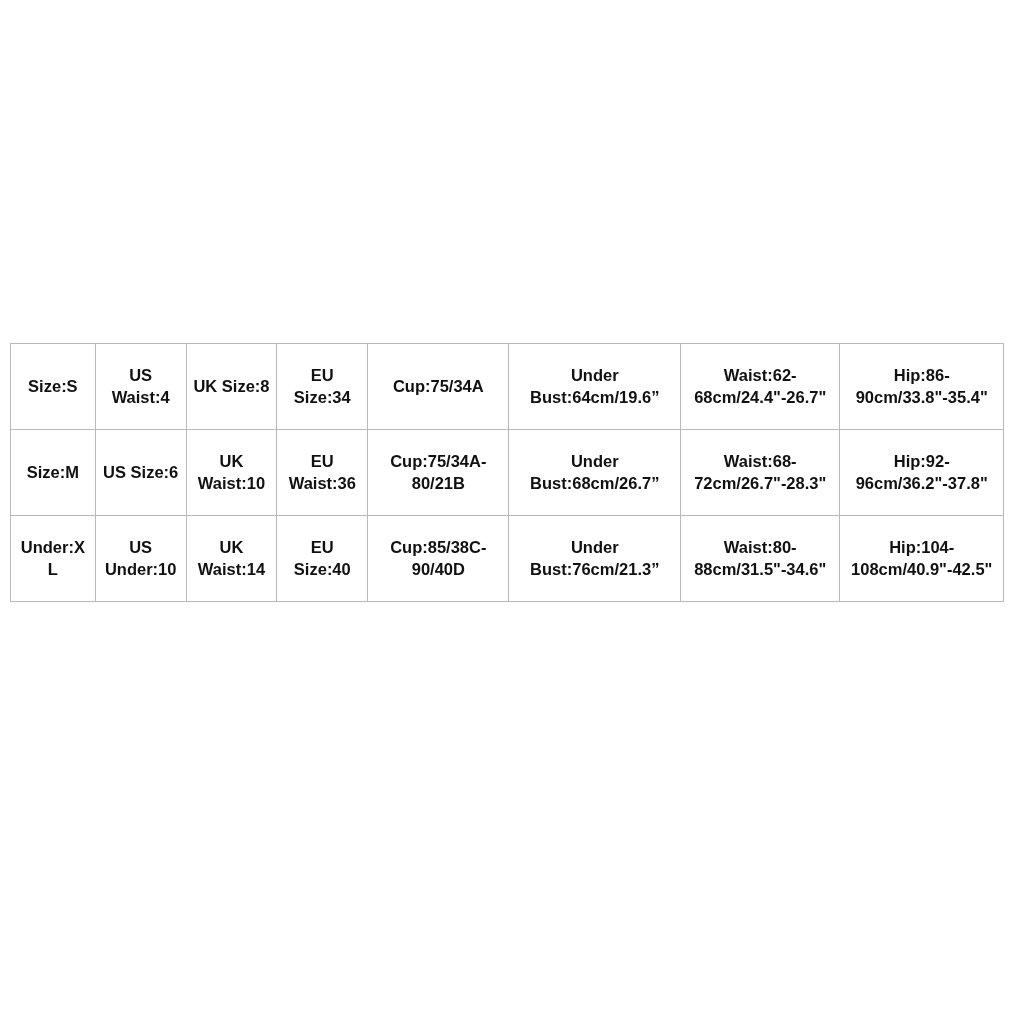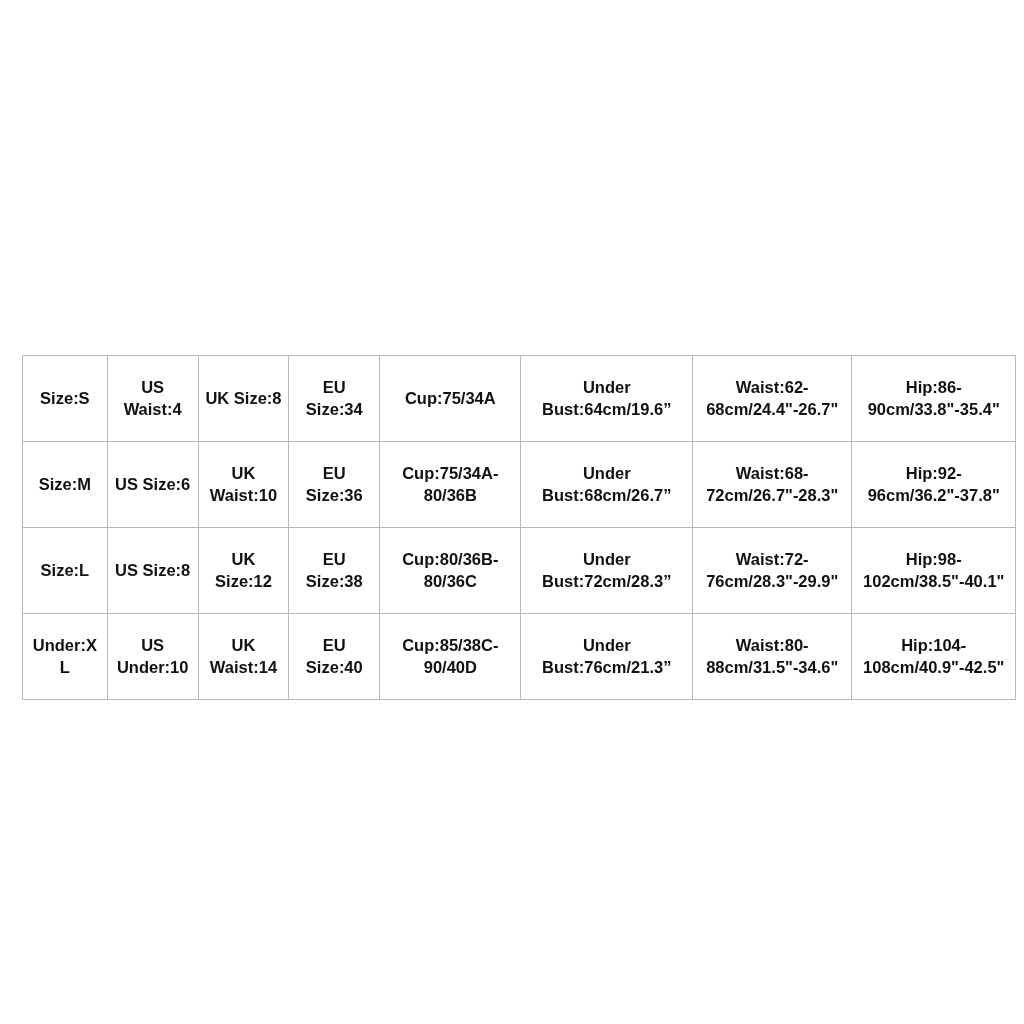--- a/index.html
+++ b/index.html
@@ -22,21 +22,21 @@
   .size-chart-wrap {
     position: absolute;
     left: 10px;
     top: 343px;
     width: 1004px;
   }
   table.size-chart {
     border-collapse: collapse;
     table-layout: fixed;
     width: 994px;
-    margin: 12px;
+    margin: 0;
   }
   table.size-chart td {
     border: 1px solid #b9b9b9;
     padding: 4px 6px;
     text-align: center;
     vertical-align: middle;
     font-size: 16.5px;
     font-weight: bold;
     color: #111111;
     line-height: 1.28;
@@ -79,35 +79,25 @@
           <td>EU Size:34</td>
           <td>Cup:75/34A</td>
           <td>Under Bust:64cm/19.6”</td>
           <td>Waist:62-68cm/24.4"-26.7"</td>
           <td>Hip:86-90cm/33.8"-35.4"</td>
         </tr>
         <tr>
           <td>Size:M</td>
           <td>US Size:6</td>
           <td>UK Waist:10</td>
-          <td>EU Size:36</td>
-          <td>Cup:75/34A-80/36B</td>
+          <td>EU Waist:36</td>
+          <td>Cup:75/34A-80/21B</td>
           <td>Under Bust:68cm/26.7”</td>
           <td>Waist:68-72cm/26.7"-28.3"</td>
           <td>Hip:92-96cm/36.2"-37.8"</td>
-        </tr>
-        <tr>
-          <td>Size:L</td>
-          <td>US Size:8</td>
-          <td>UK Size:12</td>
-          <td>EU Size:38</td>
-          <td>Cup:80/36B-80/36C</td>
-          <td>Under Bust:72cm/28.3”</td>
-          <td>Waist:72-76cm/28.3"-29.9"</td>
-          <td>Hip:98-102cm/38.5"-40.1"</td>
         </tr>
         <tr>
           <td>Under:XL</td>
           <td>US Under:10</td>
           <td>UK Waist:14</td>
           <td>EU Size:40</td>
           <td>Cup:85/38C-90/40D</td>
           <td>Under Bust:76cm/21.3”</td>
           <td>Waist:80-88cm/31.5"-34.6"</td>
           <td>Hip:104-108cm/40.9"-42.5"</td>

